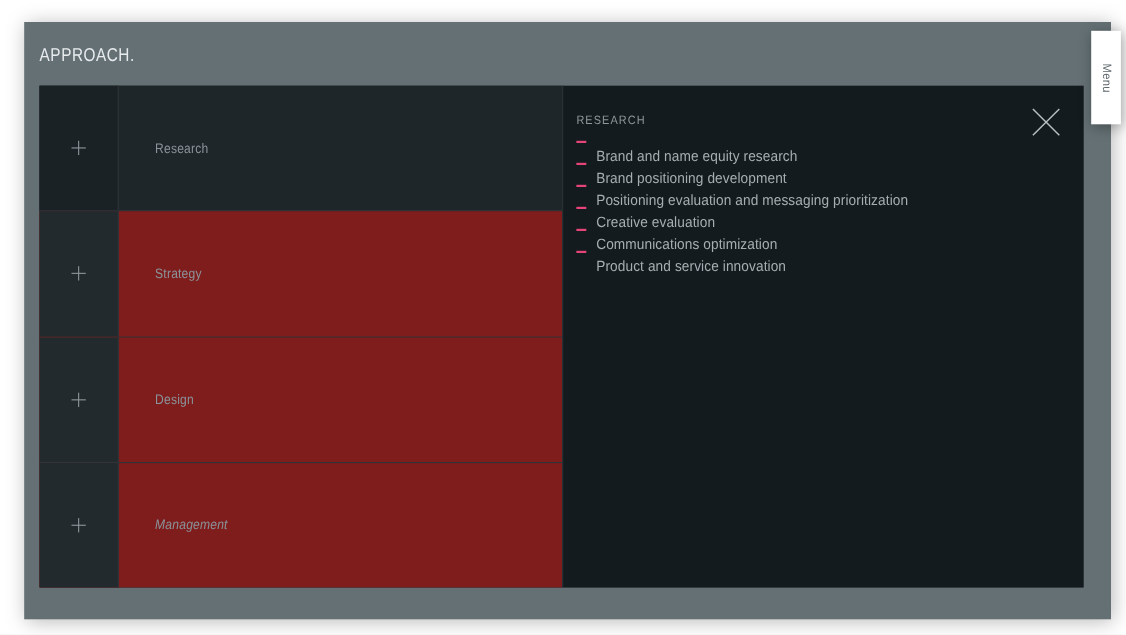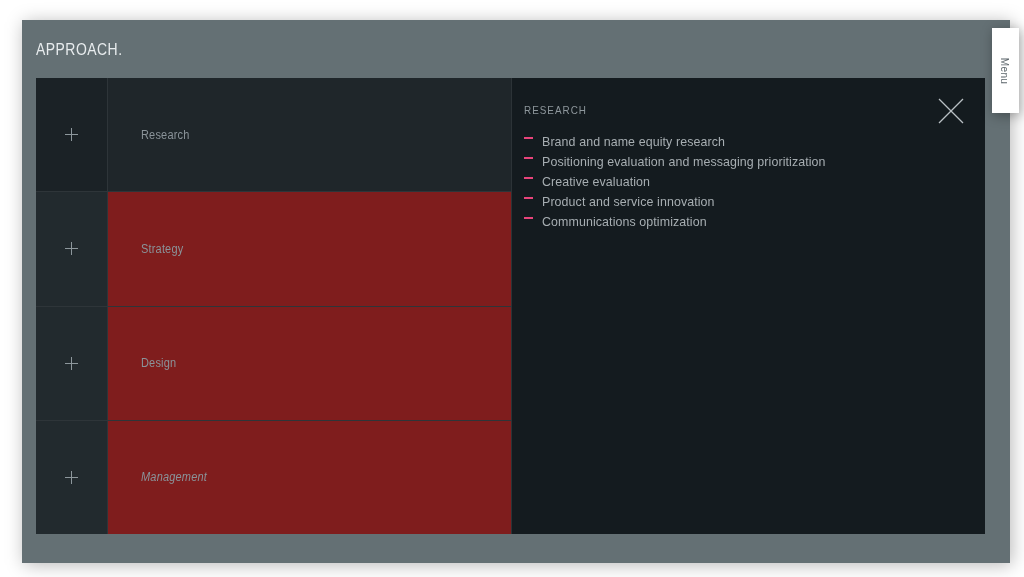--- a/index.html
+++ b/index.html
@@ -174,21 +174,21 @@
   #detail-list {
     position: absolute;
     left: 12px;
     top: 54px;
     right: 14px;
     list-style: none;
   }
 
   #detail-list li {
     display: flex;
-    align-items: center;
+    align-items: flex-start;
     height: 20px;
     line-height: 20px;
   }
 
   .dash {
     flex: 0 0 auto;
     width: 9px;
     height: 2px;
     background: #e8447a;
     margin-right: 9px;
@@ -304,33 +304,37 @@
           </svg>
         </div>
 
         <ul id="detail-list">
           <li>
             <span class="dash"></span>
             <span class="item-text">Brand and name equity research</span>
           </li>
           <li>
             <span class="dash"></span>
+            <span class="item-text">Brand positioning development</span>
+          </li>
+          <li>
+            <span class="dash"></span>
             <span class="item-text">Positioning evaluation and messaging prioritization</span>
           </li>
           <li>
             <span class="dash"></span>
             <span class="item-text">Creative evaluation</span>
           </li>
           <li>
             <span class="dash"></span>
+            <span class="item-text">Communications optimization</span>
+          </li>
+          <li>
+            <span class="dash"></span>
             <span class="item-text">Product and service innovation</span>
-          </li>
-          <li>
-            <span class="dash"></span>
-            <span class="item-text">Communications optimization</span>
           </li>
         </ul>
 
       </div>
 
     </div>
   </div>
 
   <div id="menu-tab-shadow"></div>
   <div id="menu-tab">

